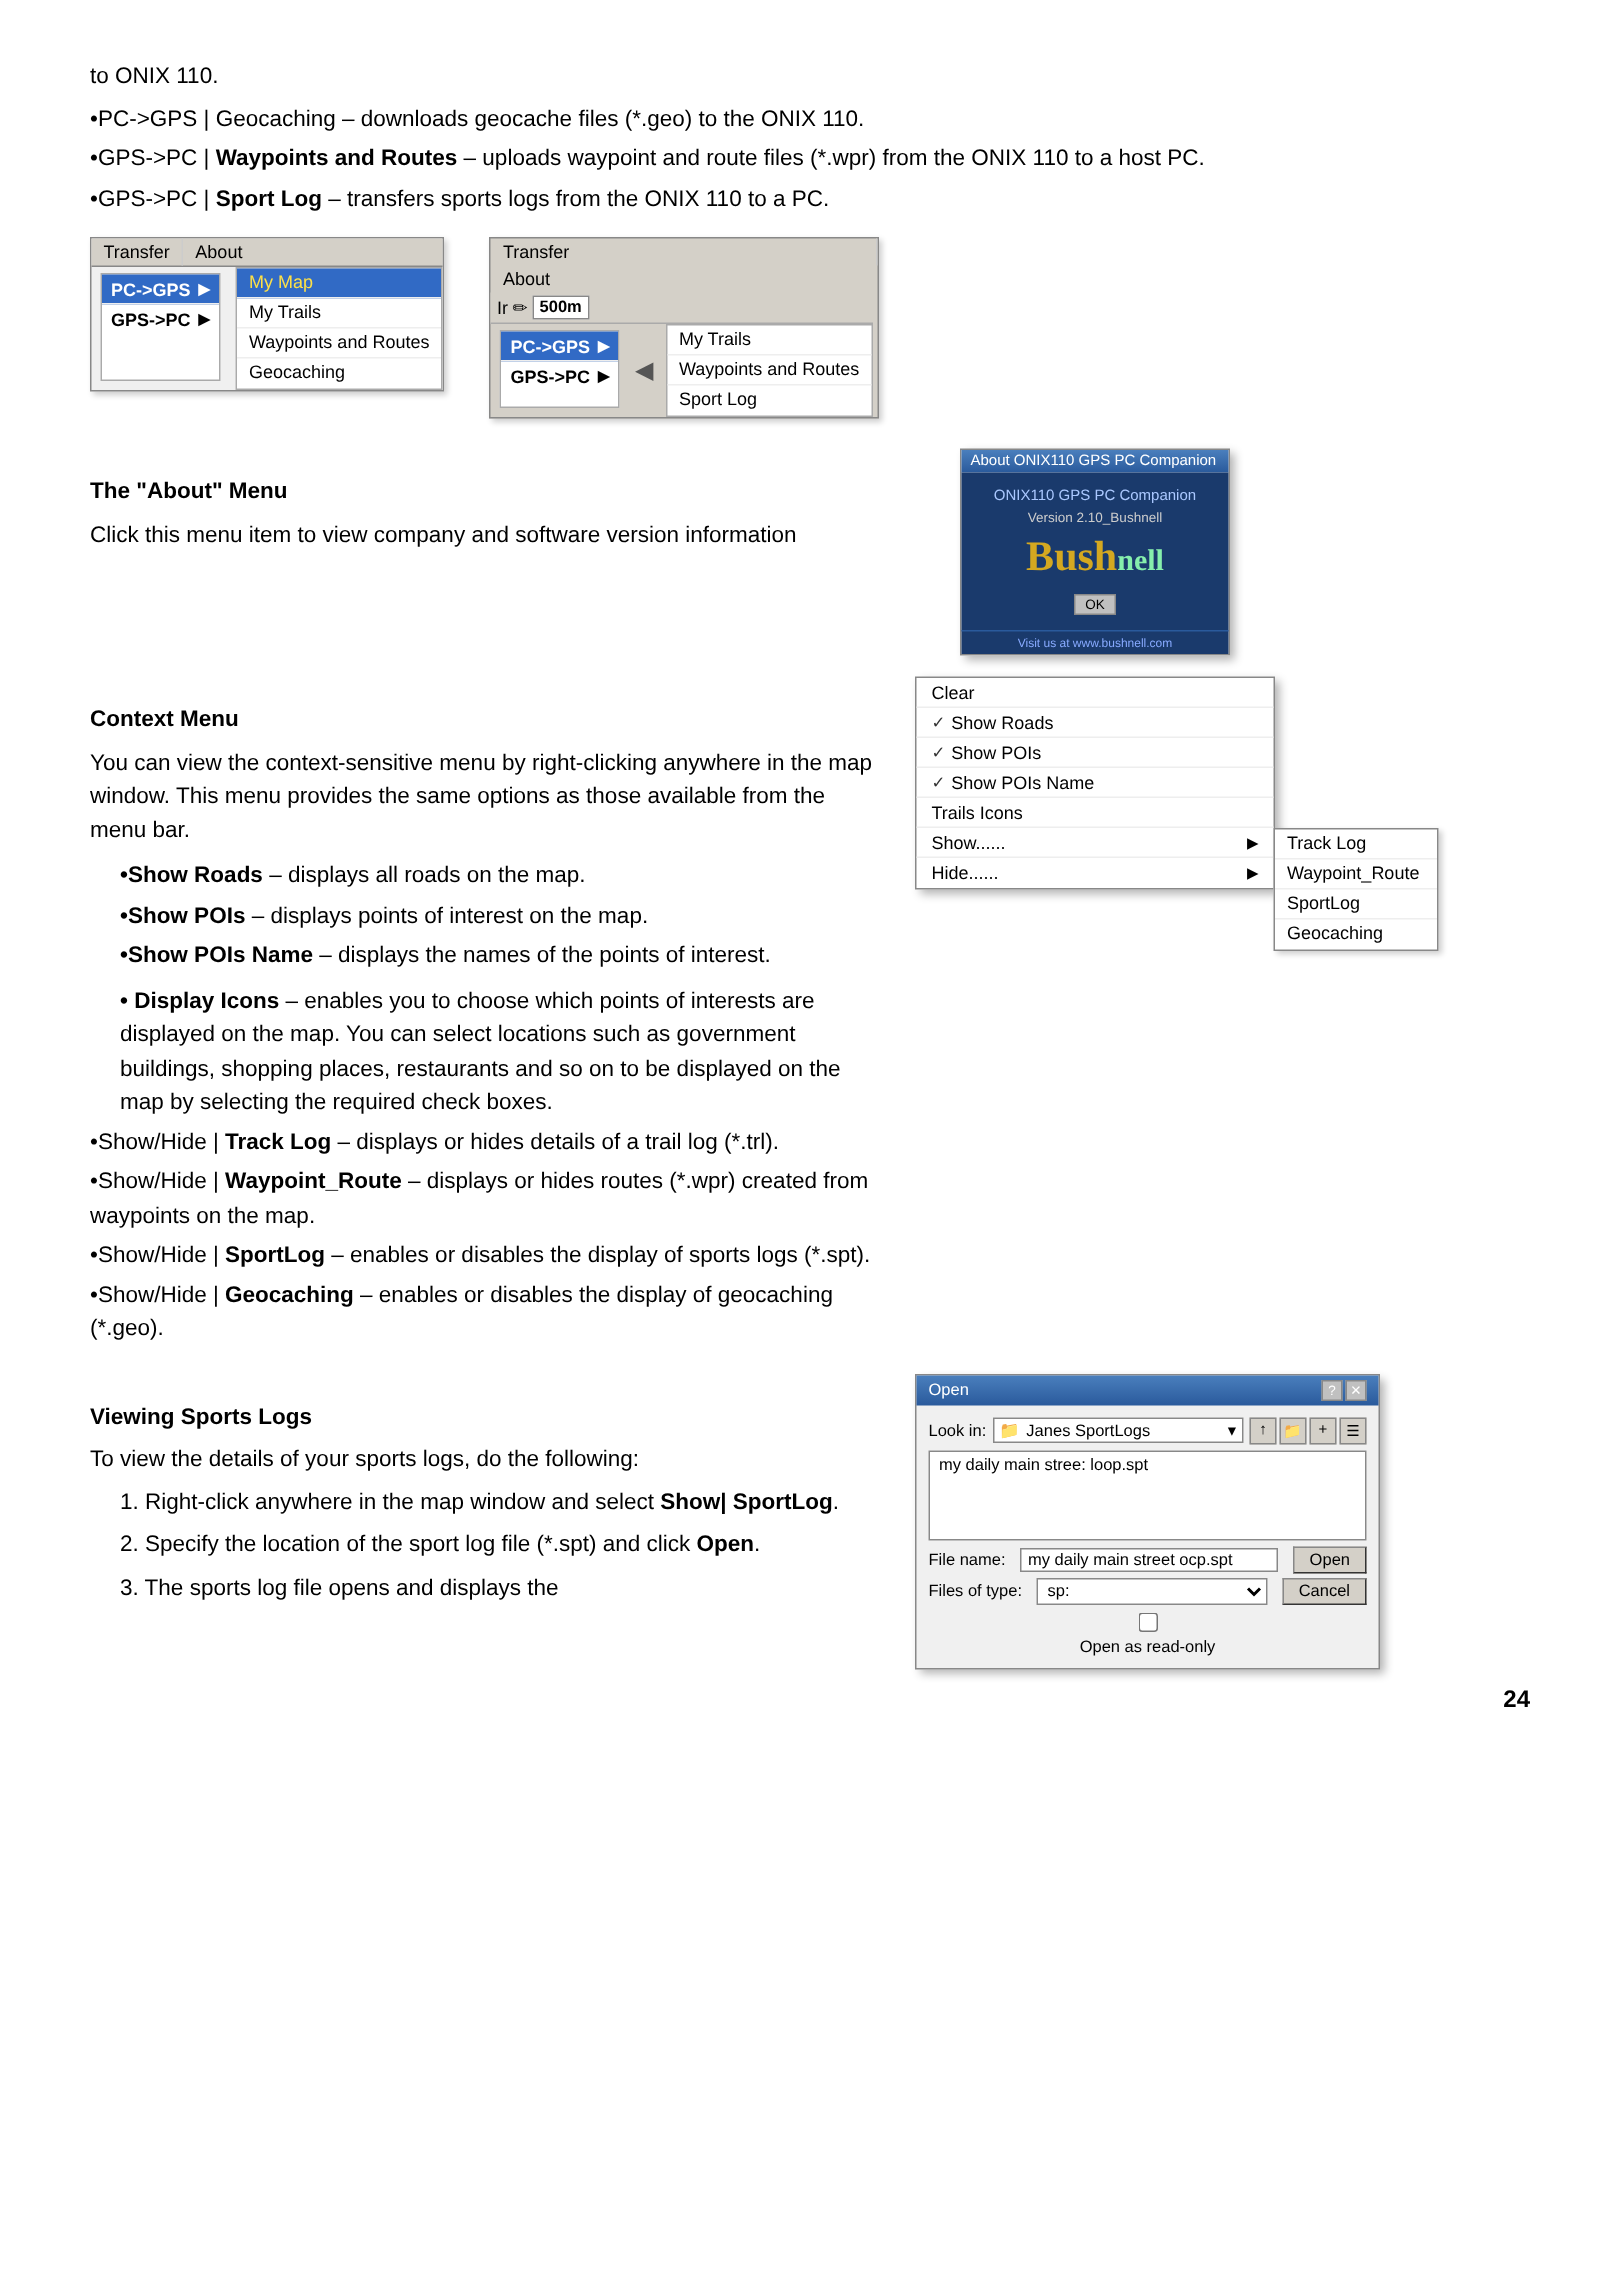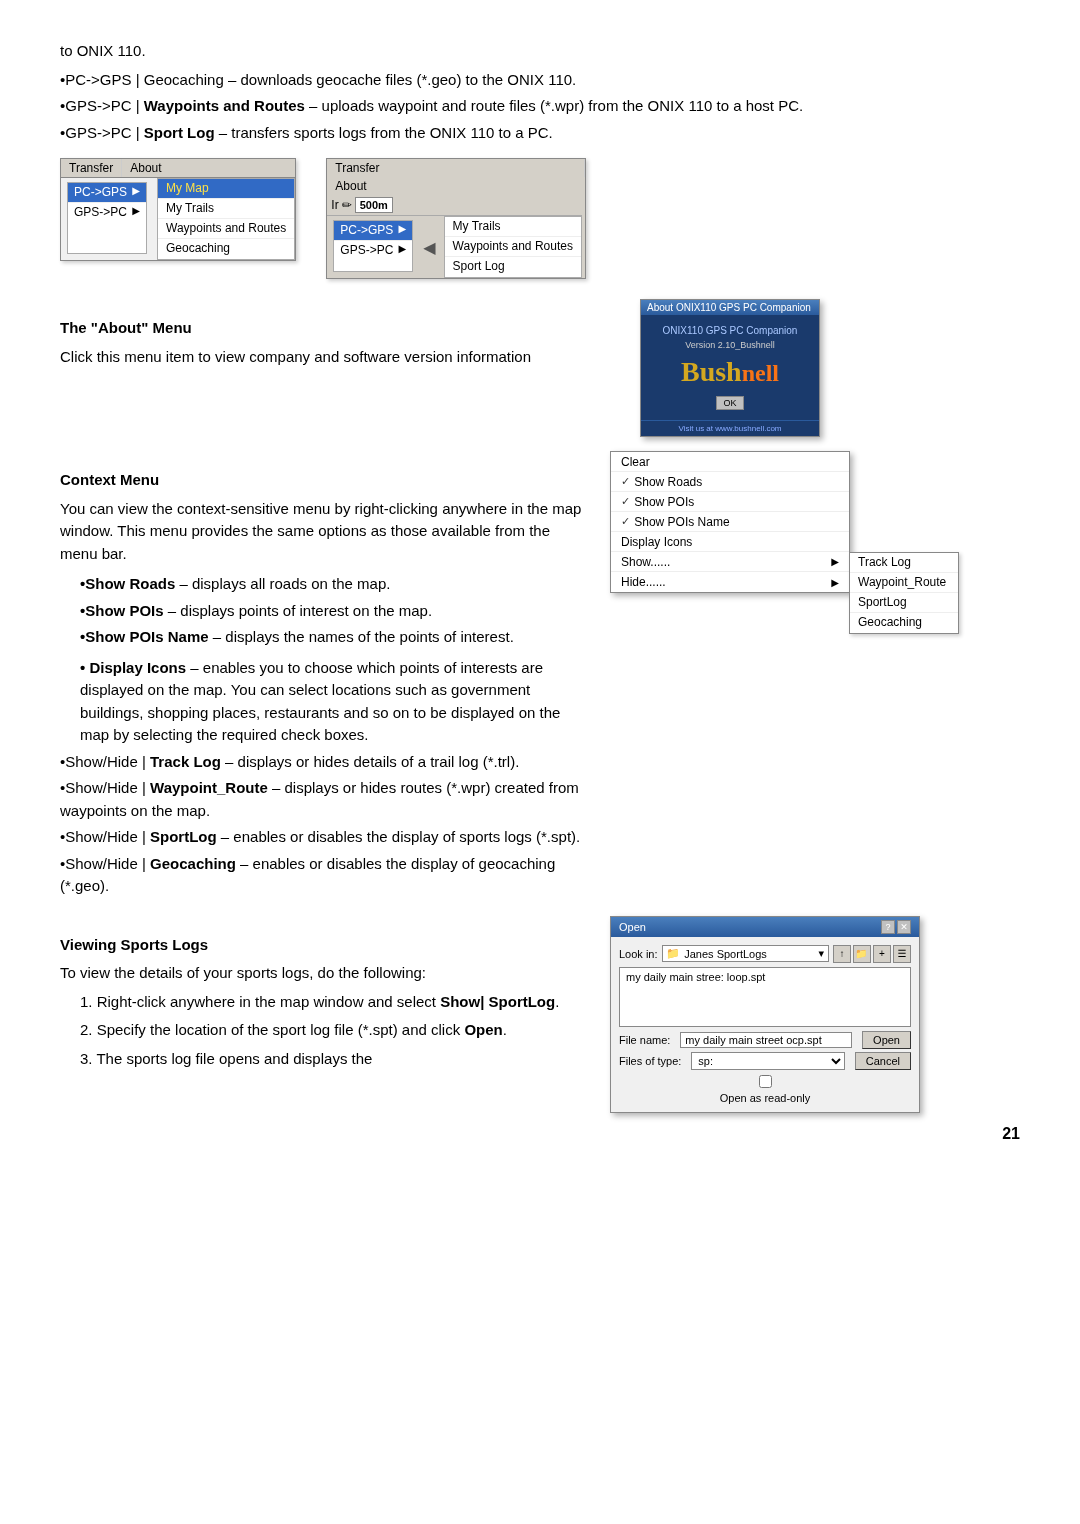--- a/index.html
+++ b/index.html
@@ -46,25 +46,26 @@
       border-right: 1px solid #ccc;
     }
     .menu-bar-item:last-child { border-right: none; }
     .menu-content {
       background: #fff;
       border: 1px solid #aaa;
       margin: 4px 6px 6px 6px;
     }
     .menu-row {
       display: flex;
-      align-items: flex-start;
+      align-items: center;
       padding: 2px 6px;
       font-size: 12px;
       border-bottom: 1px solid #eee;
       min-height: 20px;
+      font-weight: bold;
     }
     .menu-row:last-child { border-bottom: none; }
     .menu-row.active { background: #316ac5; color: #fff; }
     .menu-row-label { flex: 1; }
     .menu-row-arrow { font-size: 10px; }
     .menu-sub {
       background: #fff;
       border: 1px solid #aaa;
       margin-left: 4px;
       min-width: 120px;
@@ -397,21 +398,21 @@
     <div class="col-right">
 
       <div class="about-window" style="position:relative; top:auto; right:auto; margin-top:0;">
         <div class="about-title-bar">
           <span>About ONIX110 GPS PC Companion</span>
         </div>
         <div class="about-body">
           <div style="color:#aac8ff; font-size:10px; margin-bottom:4px;">ONIX110 GPS PC Companion</div>
           <div style="color:#ccc; font-size:9px; margin-bottom:6px;">Version 2.10_Bushnell</div>
           <div>
-            <span style="font-size:28px; font-weight:bold; color:#d4a820; font-family:serif;">Bush</span><span style="font-size:24px; font-weight:bold; color:#f97316; font-family:serif;">nell</span>
+            <span style="font-size:28px; font-weight:bold; color:#d4a820; font-family:serif;">Bush</span><span style="font-size:20px; font-weight:bold; color:#86efac; font-family:serif;">nell</span>
           </div>
           <div style="margin-top:4px;">
             <span class="about-ok-btn">OK</span>
           </div>
         </div>
         <div class="about-footer">Visit us at www.bushnell.com</div>
       </div>
     </div>
   </div>
 
@@ -442,21 +443,21 @@
           </div>
           <div class="ctx-row">
             <span class="ctx-check">✓</span>
             <span class="menu-row-label">Show POIs</span>
           </div>
           <div class="ctx-row">
             <span class="ctx-check">✓</span>
             <span class="menu-row-label">Show POIs Name</span>
           </div>
           <div class="ctx-row">
-            <span class="menu-row-label">Display Icons</span>
+            <span class="menu-row-label">Trails Icons</span>
           </div>
           <div class="ctx-row ctx-section" style="position:relative;">
             <span class="menu-row-label">Show......</span>
             <span class="ctx-arrow">▶</span>
 
             <div style="position:absolute; left:100%; top:0; background:#fff; border:1px solid #888; min-width:110px; z-index:10; box-shadow:2px 2px 4px rgba(0,0,0,0.2);">
               <div class="ctx-sub-row">Track Log</div>
               <div class="ctx-sub-row">Waypoint_Route</div>
               <div class="ctx-sub-row">SportLog</div>
               <div class="ctx-sub-row">Geocaching</div>
@@ -545,15 +546,15 @@
             <div class="dialog-checkbox-row">
               <input type="checkbox" style="">
               <span>Open as read-only</span>
             </div>
           </div>
         </div>
       </div>
     </div>
   </div>
 
-  <div class="page-number">21</div>
+  <div class="page-number">24</div>
 
 </div>
 
 </body></html>

